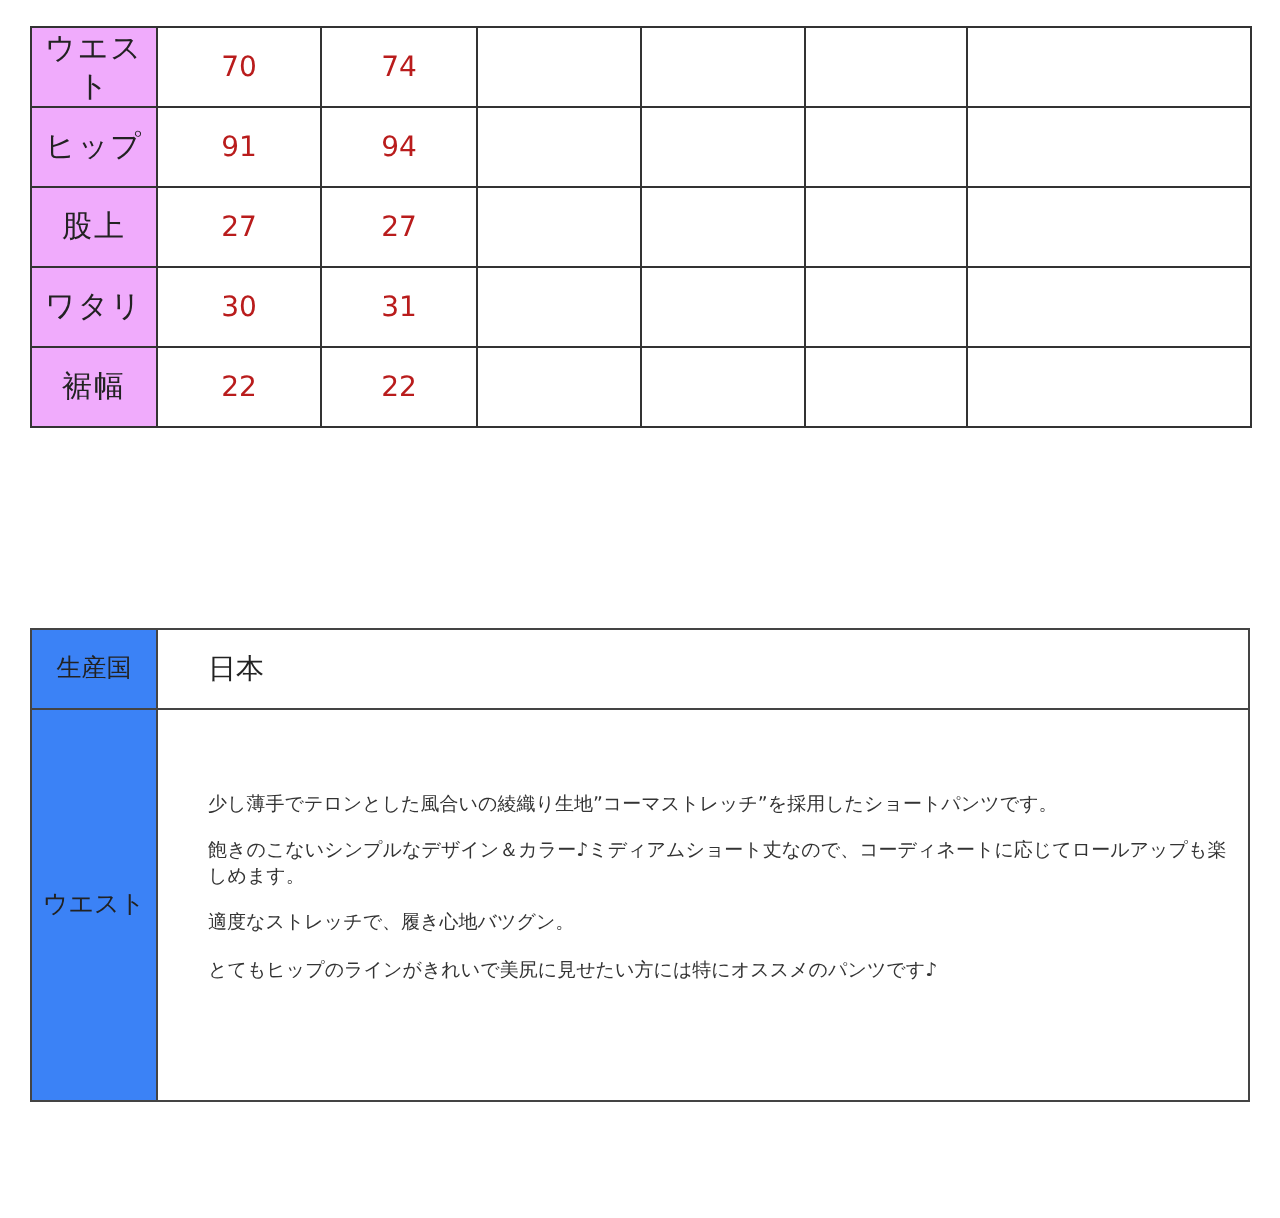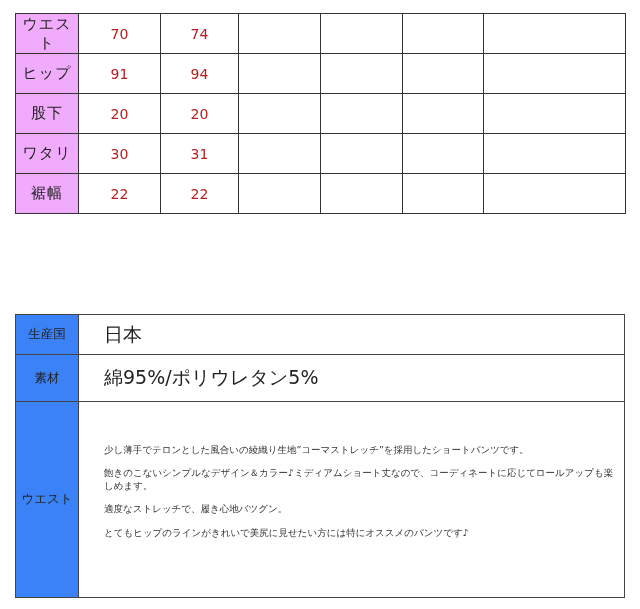--- a/index.html
+++ b/index.html
@@ -11,21 +11,21 @@
                    vertical-align:middle; font-size:14px; color:#b91c1c; padding:0; }
   #size-table tr.hdr td { height:42px; }
   #size-table td.lbl { background:#f0abfc; font-size:15px; letter-spacing:1px; color:#222; }
   #size-table td.hcell { background:#000; color:#eee; font-size:15px; }
   #size-table td.hcorner { background:#000; color:#e6e6e6; font-size:10.5px; font-weight:bold; white-space:nowrap; }
   #size-table td.hblank { background:#fff; }
 
   #info-table { left:15px; top:314px; width:610px; }
   #info-table td { border:1.5px solid #444; padding:0; vertical-align:middle; }
   #info-table td.lbl { width:62px; background:#3b82f6; text-align:center; font-size:12.5px; color:#222; }
-  #info-table td.val { font-size:19px; color:#222; padding-left:25px; }
+  #info-table td.val { font-size:14px; color:#222; padding-left:25px; }
   #info-table tr.r1 td { height:39px; }
   #info-table tr.r2 td { height:46px; }
   #info-table tr.r3 td { height:195px; }
   #info-table td.desc { font-size:9.5px; line-height:12.5px; padding:0 10px 0 25px; color:#333; }
   .desc p { margin:0 0 11px 0; }
   .desc p:last-child { margin-bottom:16px; }
 </style>
 </head>
 <body>
 
@@ -52,23 +52,23 @@
   <tr>
     <td class="lbl">ヒップ</td>
     <td>91</td>
     <td>94</td>
     <td></td>
     <td></td>
     <td></td>
     <td></td>
   </tr>
   <tr>
-    <td class="lbl">股下</td>
-    <td>20</td>
-    <td>20</td>
+    <td class="lbl">股上</td>
+    <td>27</td>
+    <td>27</td>
     <td></td>
     <td></td>
     <td></td>
     <td></td>
   </tr>
   <tr>
     <td class="lbl">ワタリ</td>
     <td>30</td>
     <td>31</td>
     <td></td>
@@ -91,24 +91,20 @@
 <table id="info-table">
   <colgroup>
       <col style="width:63px">
       <col>
     </colgroup>
   <tbody>
       <tr class="r1">
     <td class="lbl">生産国</td>
     <td class="val">日本</td>
   </tr>
-  <tr class="r2">
-    <td class="lbl">素材</td>
-    <td class="val">綿95%/ポリウレタン5%</td>
-  </tr>
   <tr class="r3">
     <td class="lbl">ウエスト</td>
     <td class="desc">
       <p>少し薄手でテロンとした風合いの綾織り生地”コーマストレッチ”を採用したショートパンツです。</p>
       <p>飽きのこないシンプルなデザイン＆カラー♪ミディアムショート丈なので、コーディネートに応じてロールアップも楽しめます。</p>
       <p>適度なストレッチで、履き心地バツグン。</p>
       <p>とてもヒップのラインがきれいで美尻に見せたい方には特にオススメのパンツです♪</p>
     </td>
   </tr>
 </tbody>

